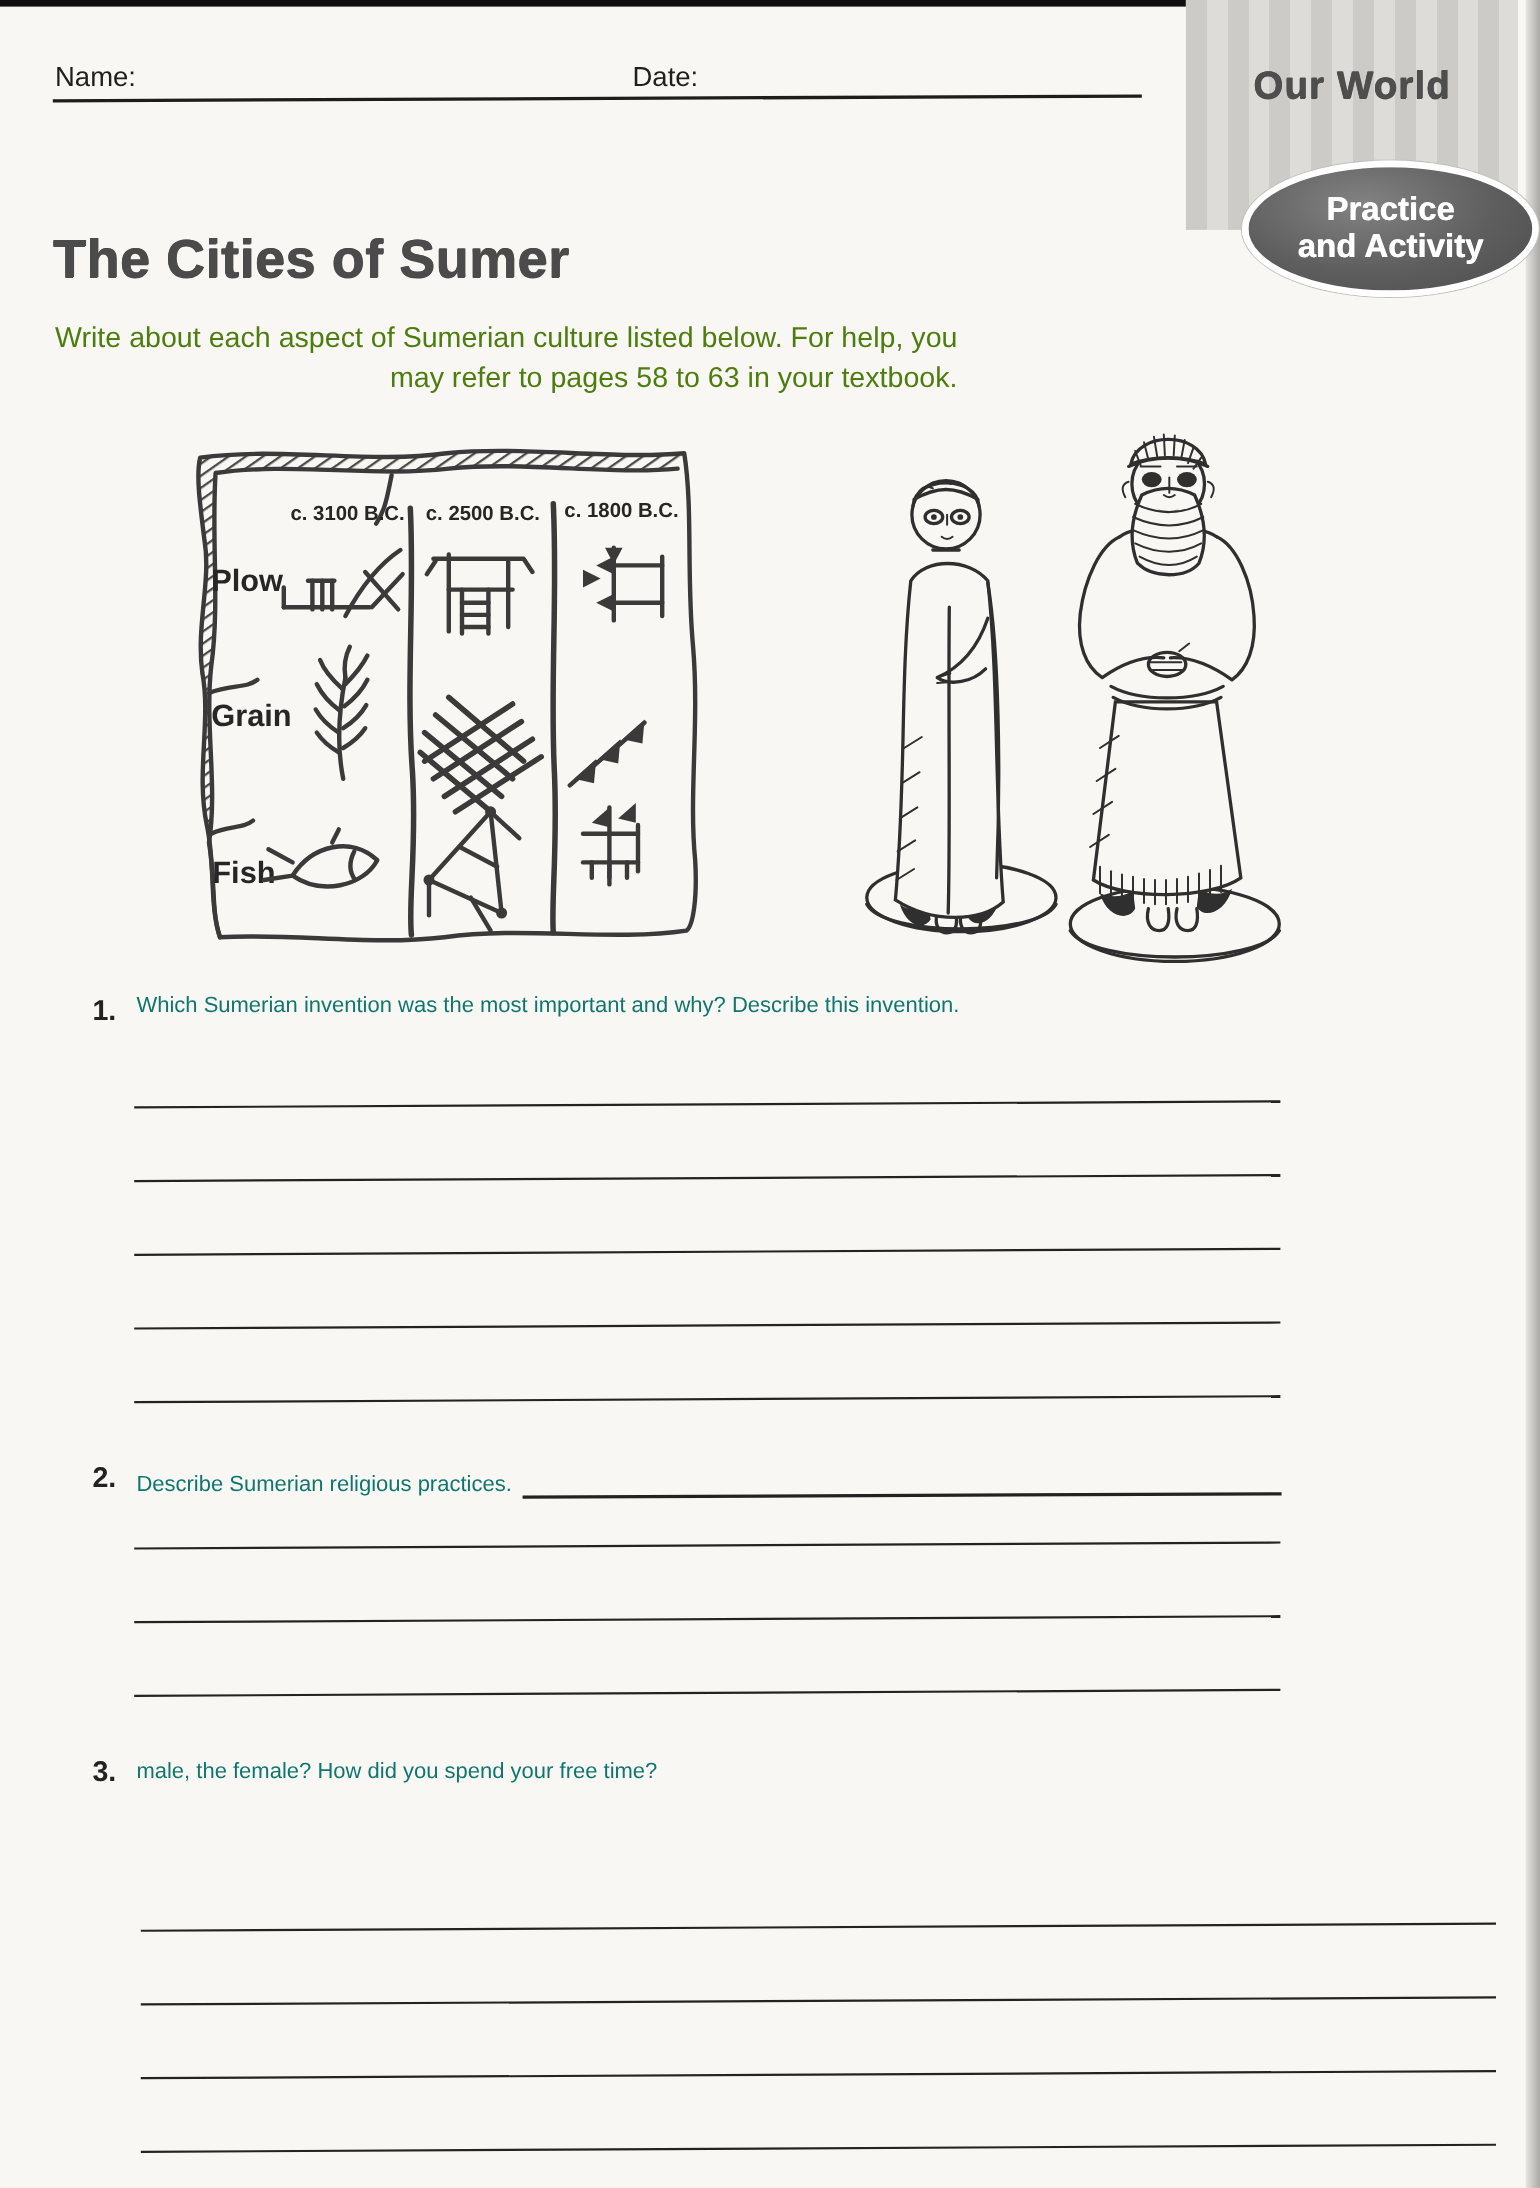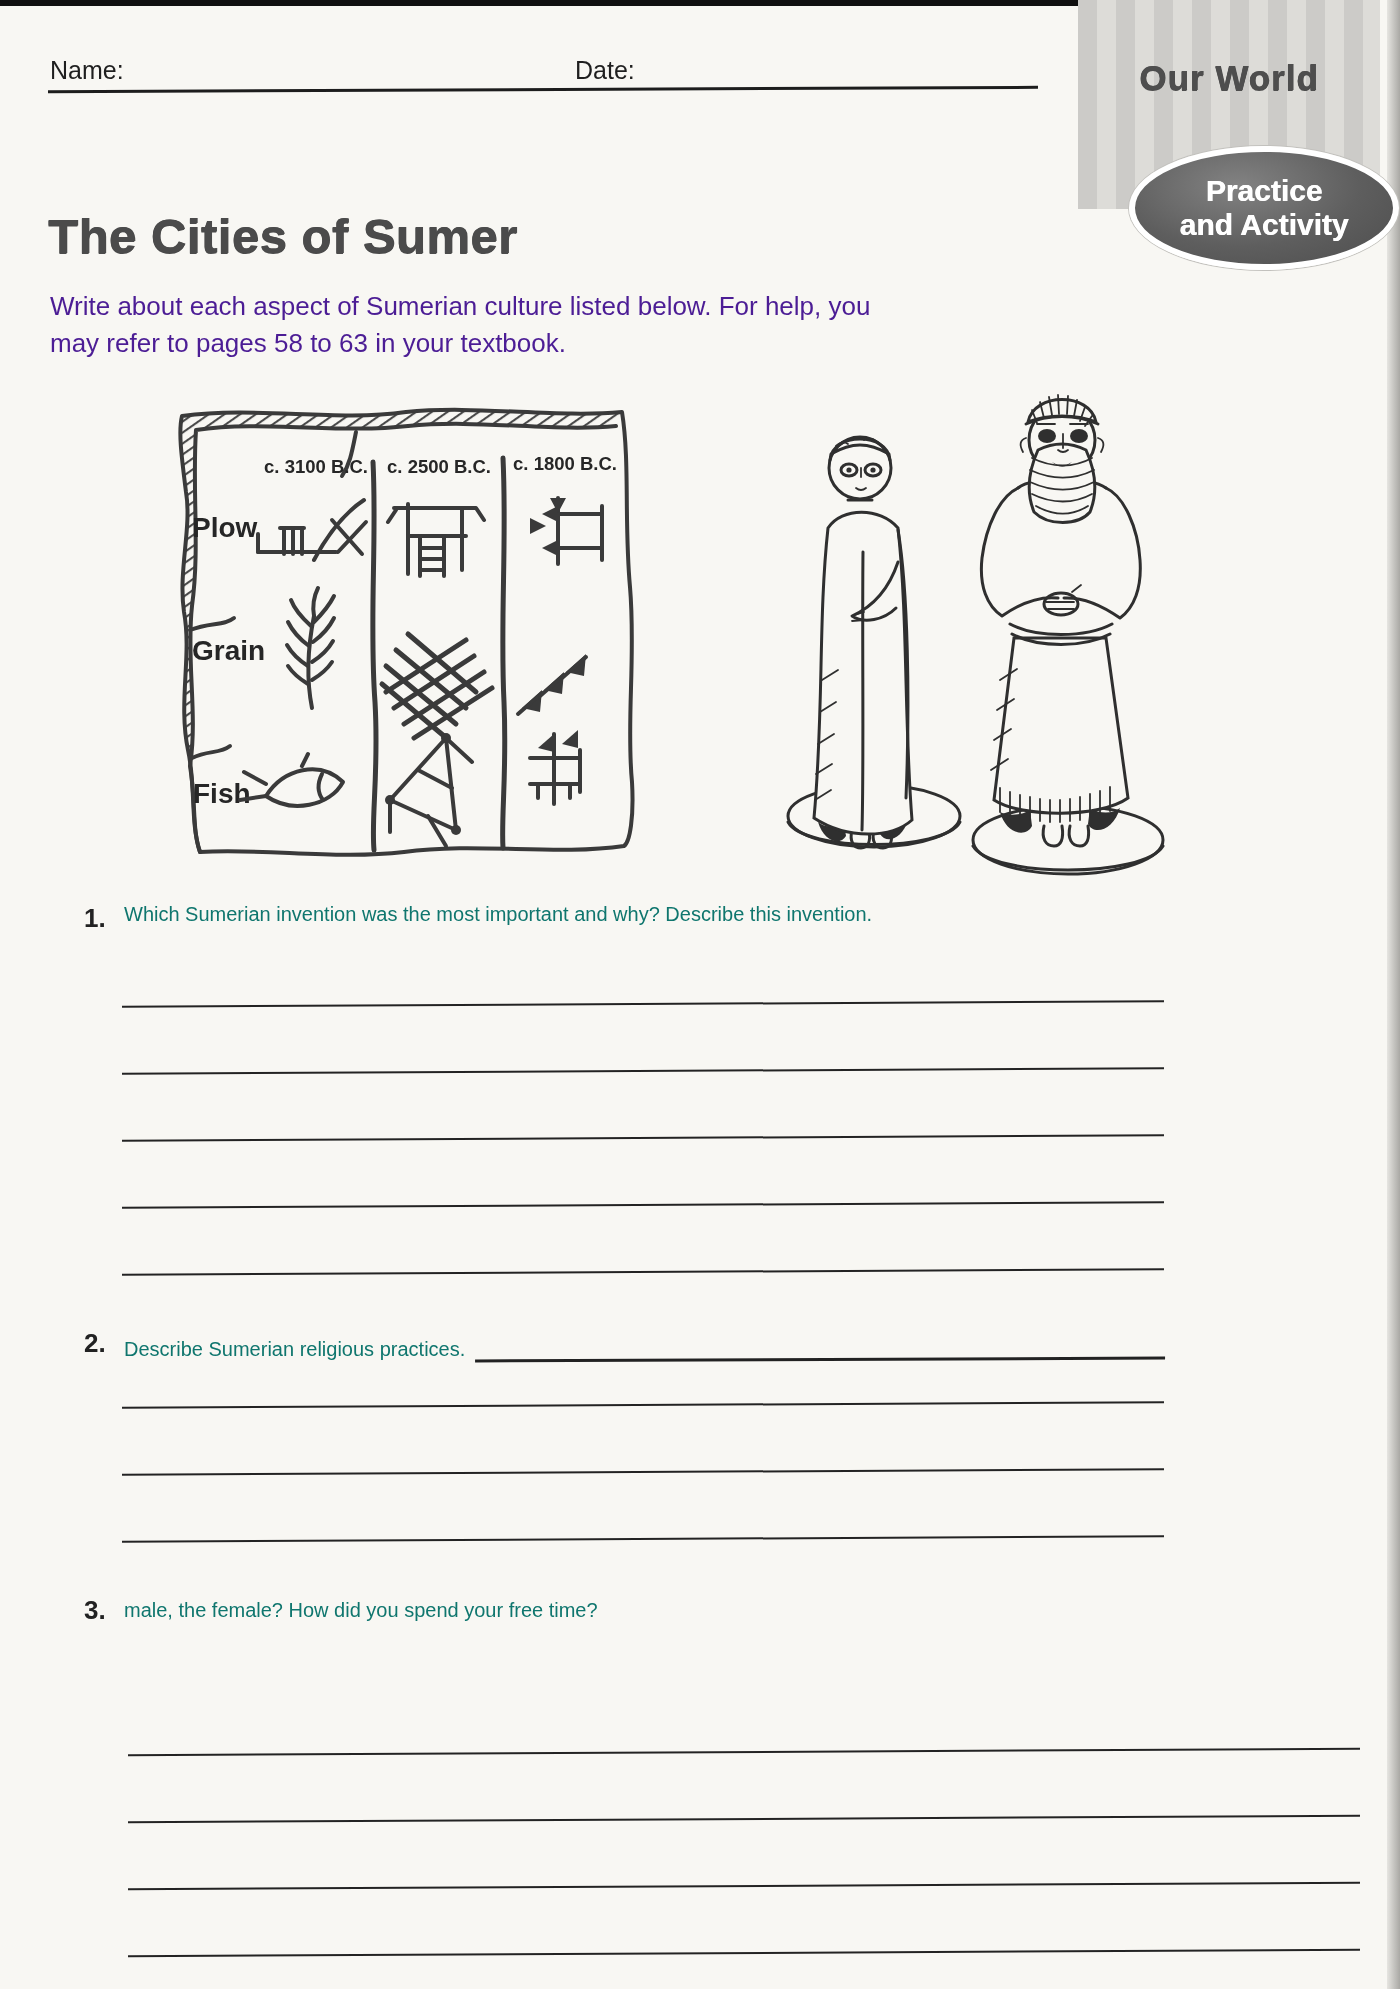--- a/index.html
+++ b/index.html
@@ -18,21 +18,21 @@
         font-weight:bold;color:#4e4e4e;letter-spacing:1px;
         text-shadow:0.6px 0 0 #4e4e4e, 0 0.6px 0 #4e4e4e;}
   .badge{position:absolute;left:1129px;top:146px;width:258px;height:112px;border-radius:50%;
         background:radial-gradient(ellipse at 40% 30%, #828282 0%, #5e5e5e 55%, #4d4d4d 100%);
         border:6px solid #ffffff;box-shadow:0 0 0 1px #c2c1bd;
         display:flex;flex-direction:column;justify-content:center;align-items:center;}
   .badge span{color:#fff;font-weight:bold;font-size:30px;line-height:34px;
         text-shadow:0.5px 0 0 #fff;}
   .page-title{position:absolute;left:48px;top:208px;font-size:49px;font-weight:bold;color:#4b4b4b;
         letter-spacing:0.5px;text-shadow:0.8px 0 0 #4b4b4b, 0 0.8px 0 #4b4b4b;}
-  .intro{position:absolute;left:50px;top:288px;font-size:26px;line-height:37px;color:#4c1d95;}
+  .intro{position:absolute;left:50px;top:288px;font-size:26px;line-height:37px;color:#4d7c0f;text-align:right;}
   .q{position:absolute;display:flex;align-items:flex-start;}
   .q-num{width:40px;font-weight:bold;font-size:26px;color:#222;flex:0 0 40px;}
   .q-text{font-size:20px;color:#0f766e;}
   .q-row{display:flex;align-items:flex-end;}
   .inline-line{border-bottom:3px solid #222;height:30px;transform:rotate(-0.25deg);}
   .ml{margin-left:10px;}
   .ans{position:absolute;height:0;border-bottom:2.5px solid #232323;transform:rotate(-0.3deg);}
   .q3line{line-height:45px;}
   svg .t-stroke{stroke:#3a3a3a;stroke-width:4;fill:none;stroke-linecap:round;stroke-linejoin:round;}
   svg .t-thick{stroke:#3a3a3a;stroke-width:5;fill:none;stroke-linecap:round;}

